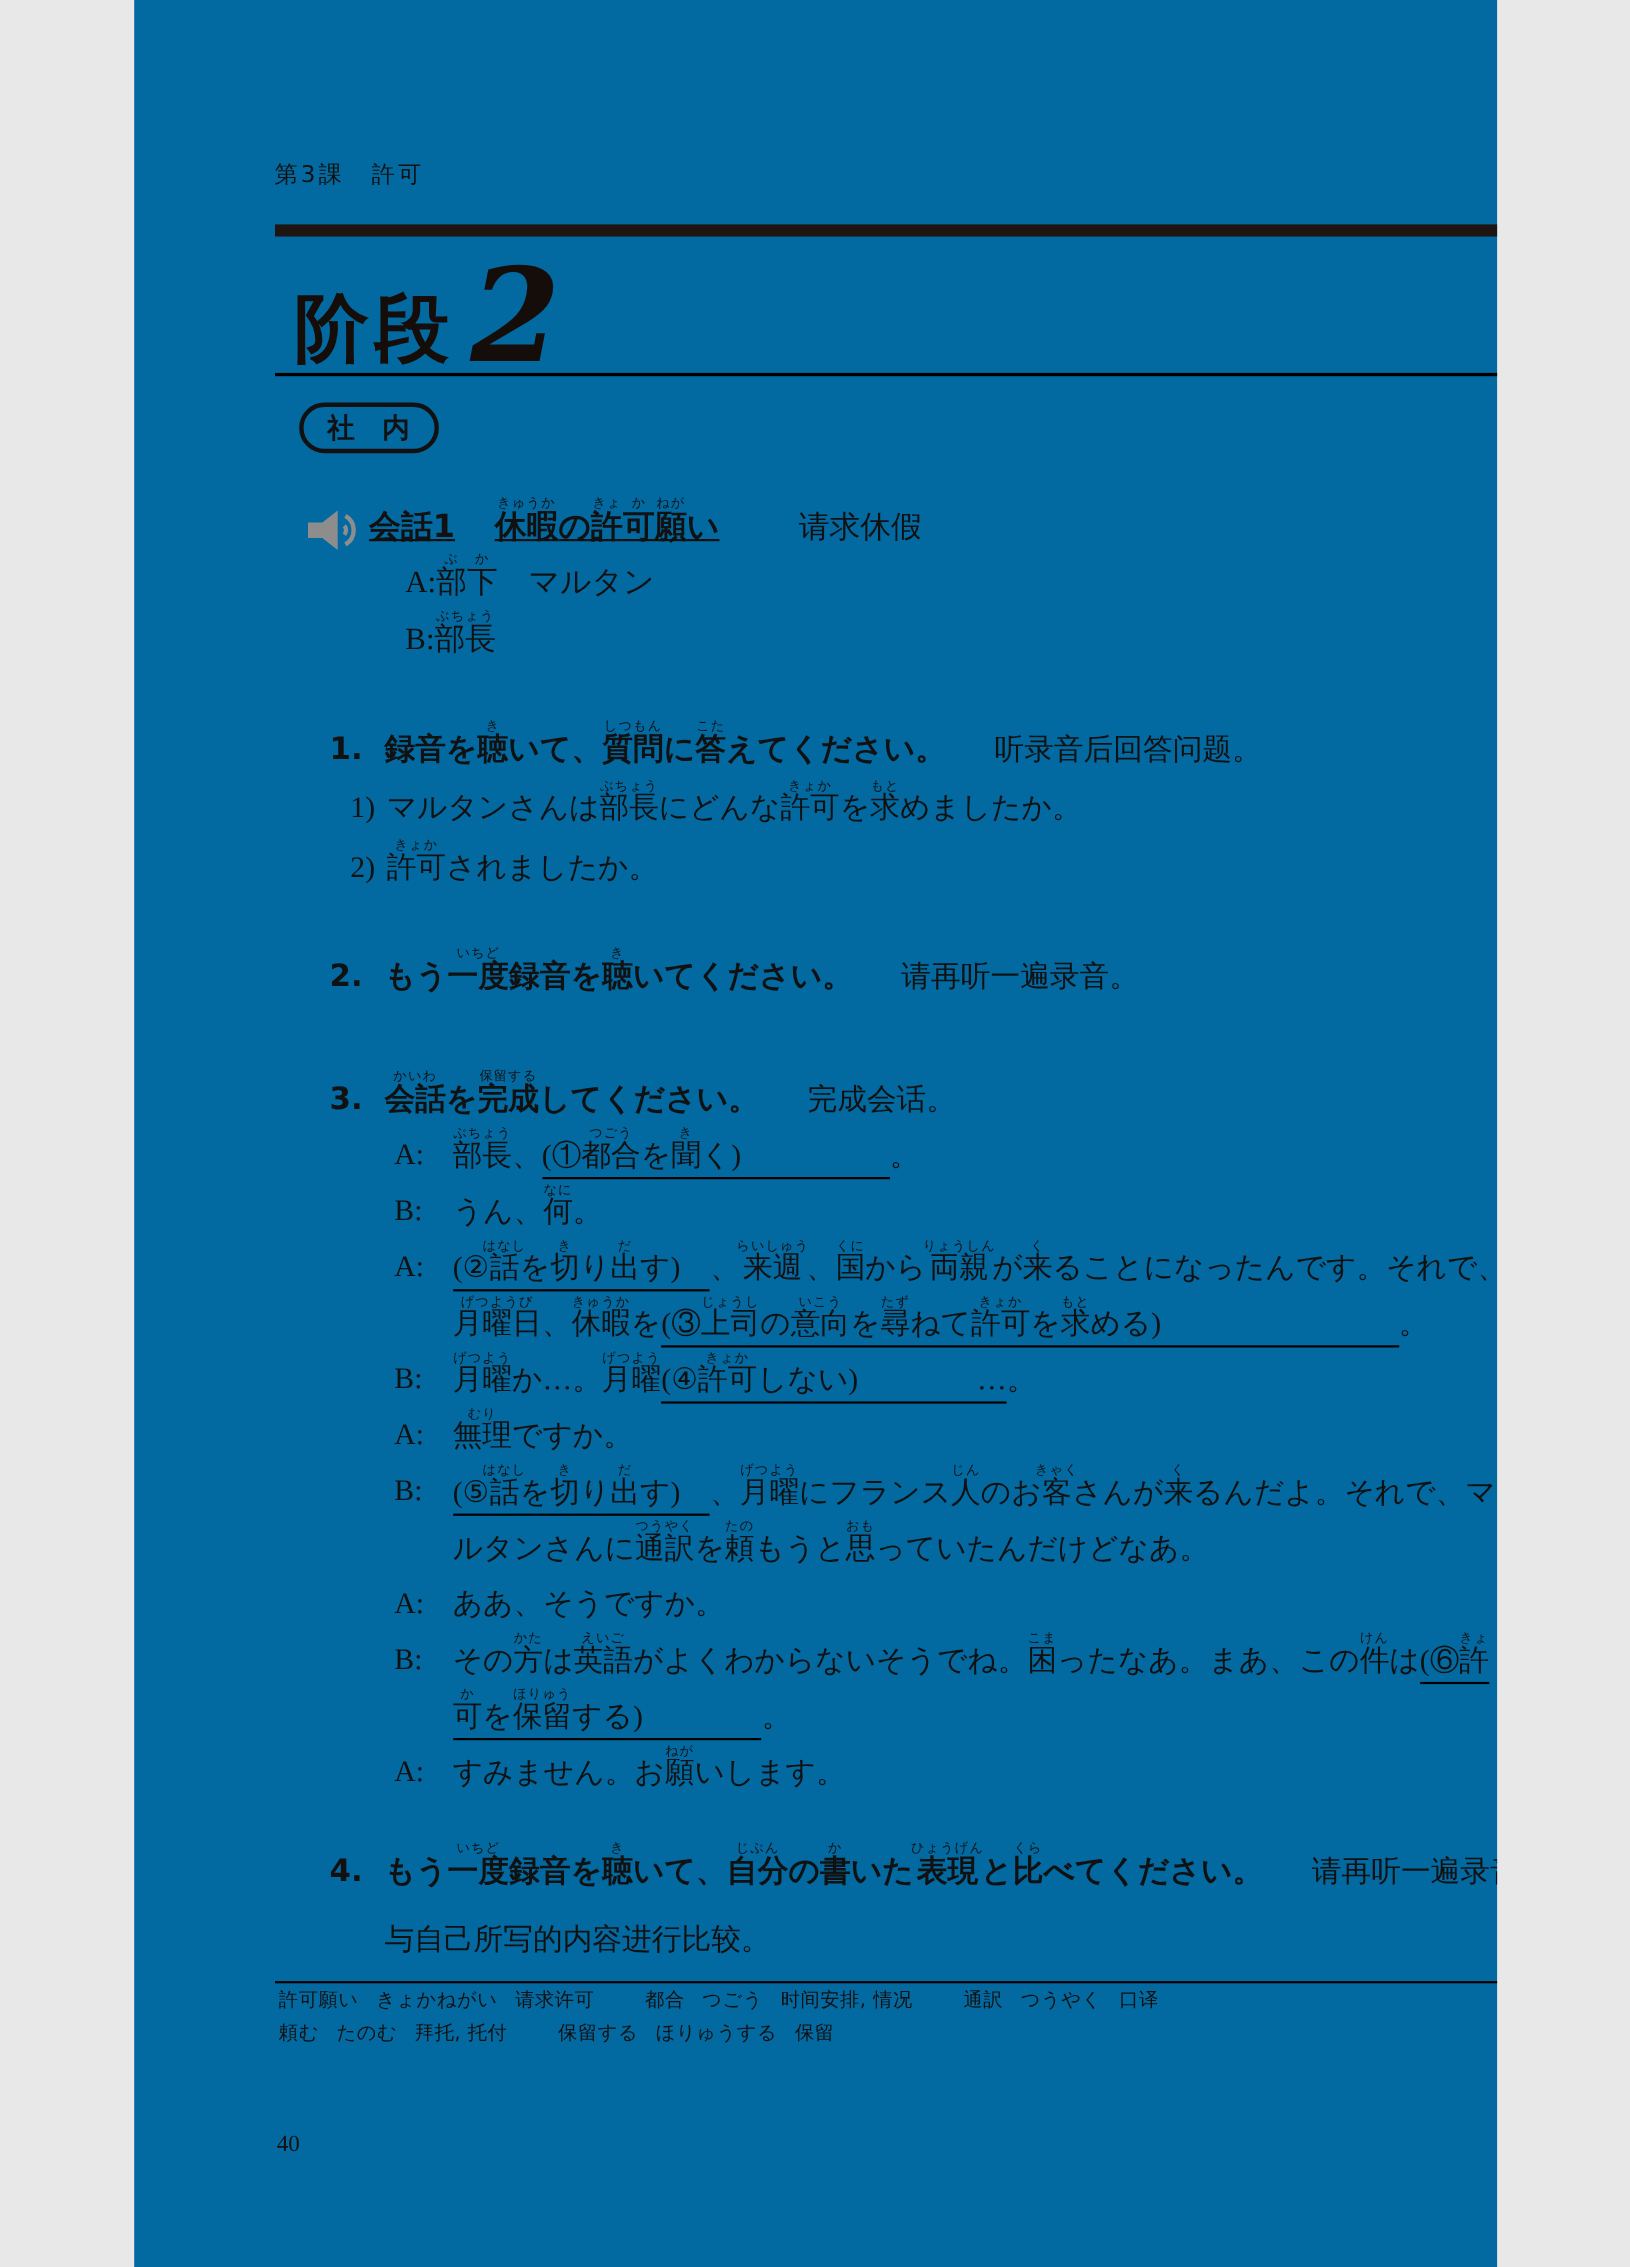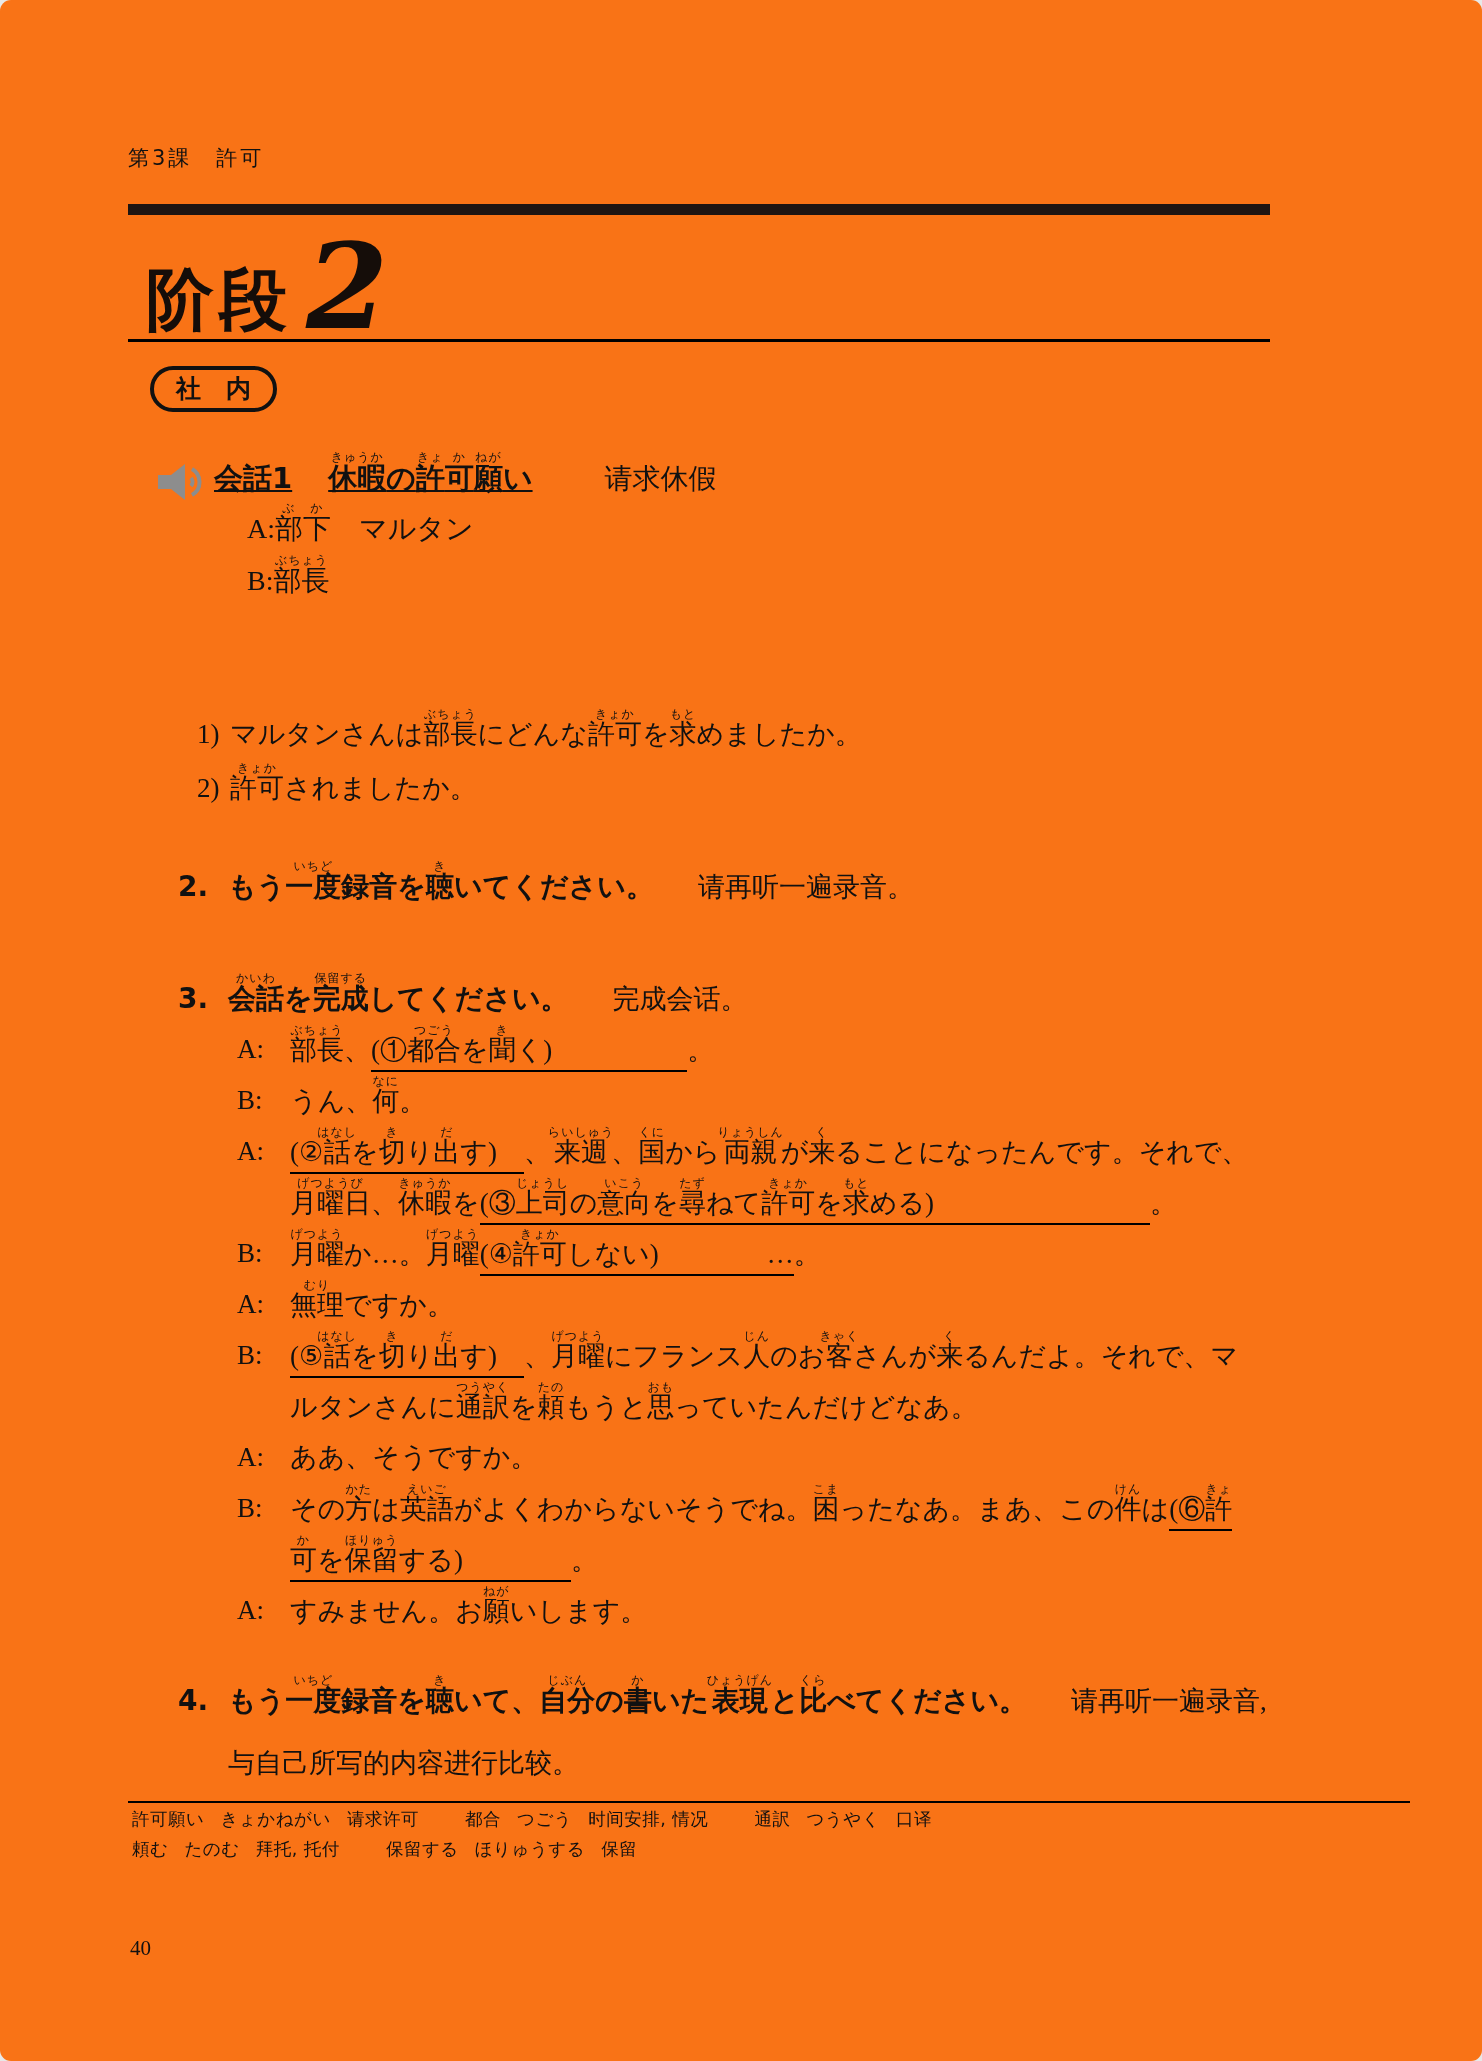--- a/index.html
+++ b/index.html
@@ -1,19 +1,19 @@
 <!DOCTYPE html>
 <html><head>
 <meta charset="utf-8">
 <style>
   html,body{margin:0;padding:0;background:#e8e8e8;}
   .page{
-    position:relative;width:1482px;height:2061px;background:#f97316;
+    position:relative;width:1239px;height:2061px;background:#0369a1;
     font-family:"Liberation Serif","DejaVu Serif",serif;color:#111;
-    margin:0 auto;overflow:hidden;border-radius:11px;
+    margin:0 auto;overflow:hidden;
   }
   .gothic{font-family:"DejaVu Sans","Liberation Sans",sans-serif;}
   .b{font-weight:bold;text-decoration:underline;}
   ruby{ruby-align:center;}
   rt{font-size:12px;font-weight:normal;line-height:1;letter-spacing:1px;}
   .ul{border-bottom:2px solid #000;padding-bottom:5px;}
   .abs{position:absolute;}
 
   .running-head{left:128px;top:144px;font-size:21px;letter-spacing:3px;}
   .bar{left:128px;top:204px;width:1142px;height:11px;background:#1e1512;}
@@ -79,20 +79,23 @@
   </svg>
 
   <div class="abs conv">
     <span class="conv-label gothic b">会話1</span>
     <span class="conv-title gothic b"><ruby>休暇<rt>きゅうか</rt></ruby>の<ruby>許<rt>きょ</rt></ruby><ruby>可<rt>か</rt></ruby><ruby>願<rt>ねが</rt></ruby>い</span>
     <span class="conv-cn">请求休假</span>
   </div>
   <div class="abs role r0">A:<ruby>部<rt>ぶ</rt></ruby><ruby>下<rt>か</rt></ruby>　マルタン</div>
   <div class="abs role r1">B:<ruby>部長<rt>ぶちょう</rt></ruby></div>
 
+  <div class="abs task-line t1">
+    <span class="tnum gothic">1.</span><span class="tjp gothic">録音を<ruby>聴<rt>き</rt></ruby>いて、<ruby>質問<rt>しつもん</rt></ruby>に<ruby>答<rt>こた</rt></ruby>えてください。</span><span class="tcn">听录音后回答问题。</span>
+  </div>
   <div class="abs sub s1">
     <span class="smark">1)</span><span>マルタンさんは<ruby>部長<rt>ぶちょう</rt></ruby>にどんな<ruby>許可<rt>きょか</rt></ruby>を<ruby>求<rt>もと</rt></ruby>めましたか。</span>
   </div>
   <div class="abs sub s2">
     <span class="smark">2)</span><span><ruby>許可<rt>きょか</rt></ruby>されましたか。</span>
   </div>
 
   <div class="abs task-line t2">
     <span class="tnum gothic">2.</span><span class="tjp gothic">もう<ruby>一度<rt>いちど</rt></ruby>録音を<ruby>聴<rt>き</rt></ruby>いてください。</span><span class="tcn">请再听一遍录音。</span>
   </div>

